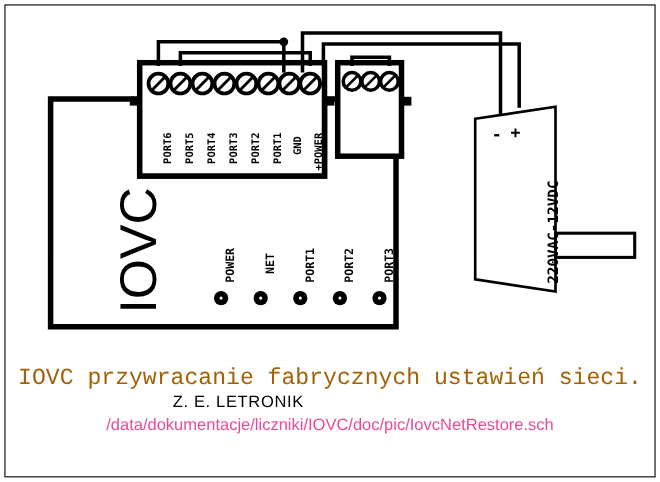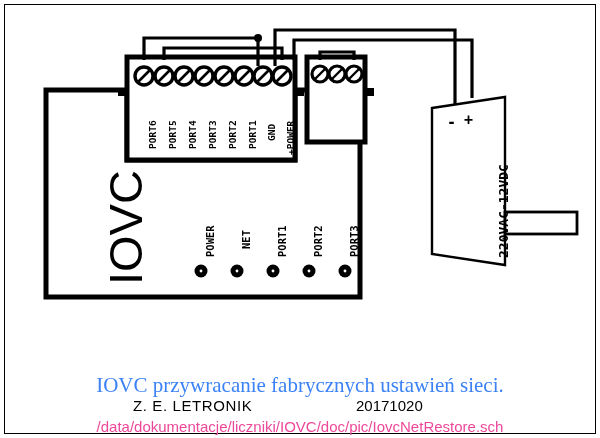--- a/index.html
+++ b/index.html
@@ -91,31 +91,31 @@
   }
   
   #caption {
     position: absolute;
     left: 0;
     top: 334px;
     width: 600px;
     text-align: center;
   }
   #caption-title {
-    font-family: Liberation Serif, serif;
+    font-family: Liberation Mono, monospace;
     font-size: 21px;
-    color: #3b82f6;
+    color: #a16207;
     line-height: 1.05;
     white-space: nowrap;
-    margin-top: 40px;
   }
   #caption-meta {
     position: relative;
     height: 19px;
     margin-top: 1px;
+    margin-left: 24px;
   }
   .meta-author, .meta-date {
     position: absolute;
     top: 0;
     font-family: "Liberation Sans", sans-serif;
     font-size: 15px;
     color: #000;
     white-space: nowrap;
     letter-spacing: 0.6px;
   }
@@ -249,18 +249,17 @@
   <div class="ledlabel" style="left:349px; top:257px;">PORT3</div>
 
   <div class="psu-label" style="left:497px; top:258px;">220VAC-12VDC</div>
   <div class="polarity" style="left:447px; top:115px;">-</div>
   <div class="polarity" style="left:464px; top:113px;">+</div>
 
   <div id="caption">
     <div id="caption-title">IOVC przywracanie fabrycznych ustawień sieci.</div>
     <div id="caption-meta">
       <span class="meta-author">Z. E. LETRONIK</span>
-      <span class="meta-date">20171020</span>
     </div>
     <div id="caption-path">/data/dokumentacje/liczniki/IOVC/doc/pic/IovcNetRestore.sch</div>
   </div>
 
 </div>
 
 </body></html>

